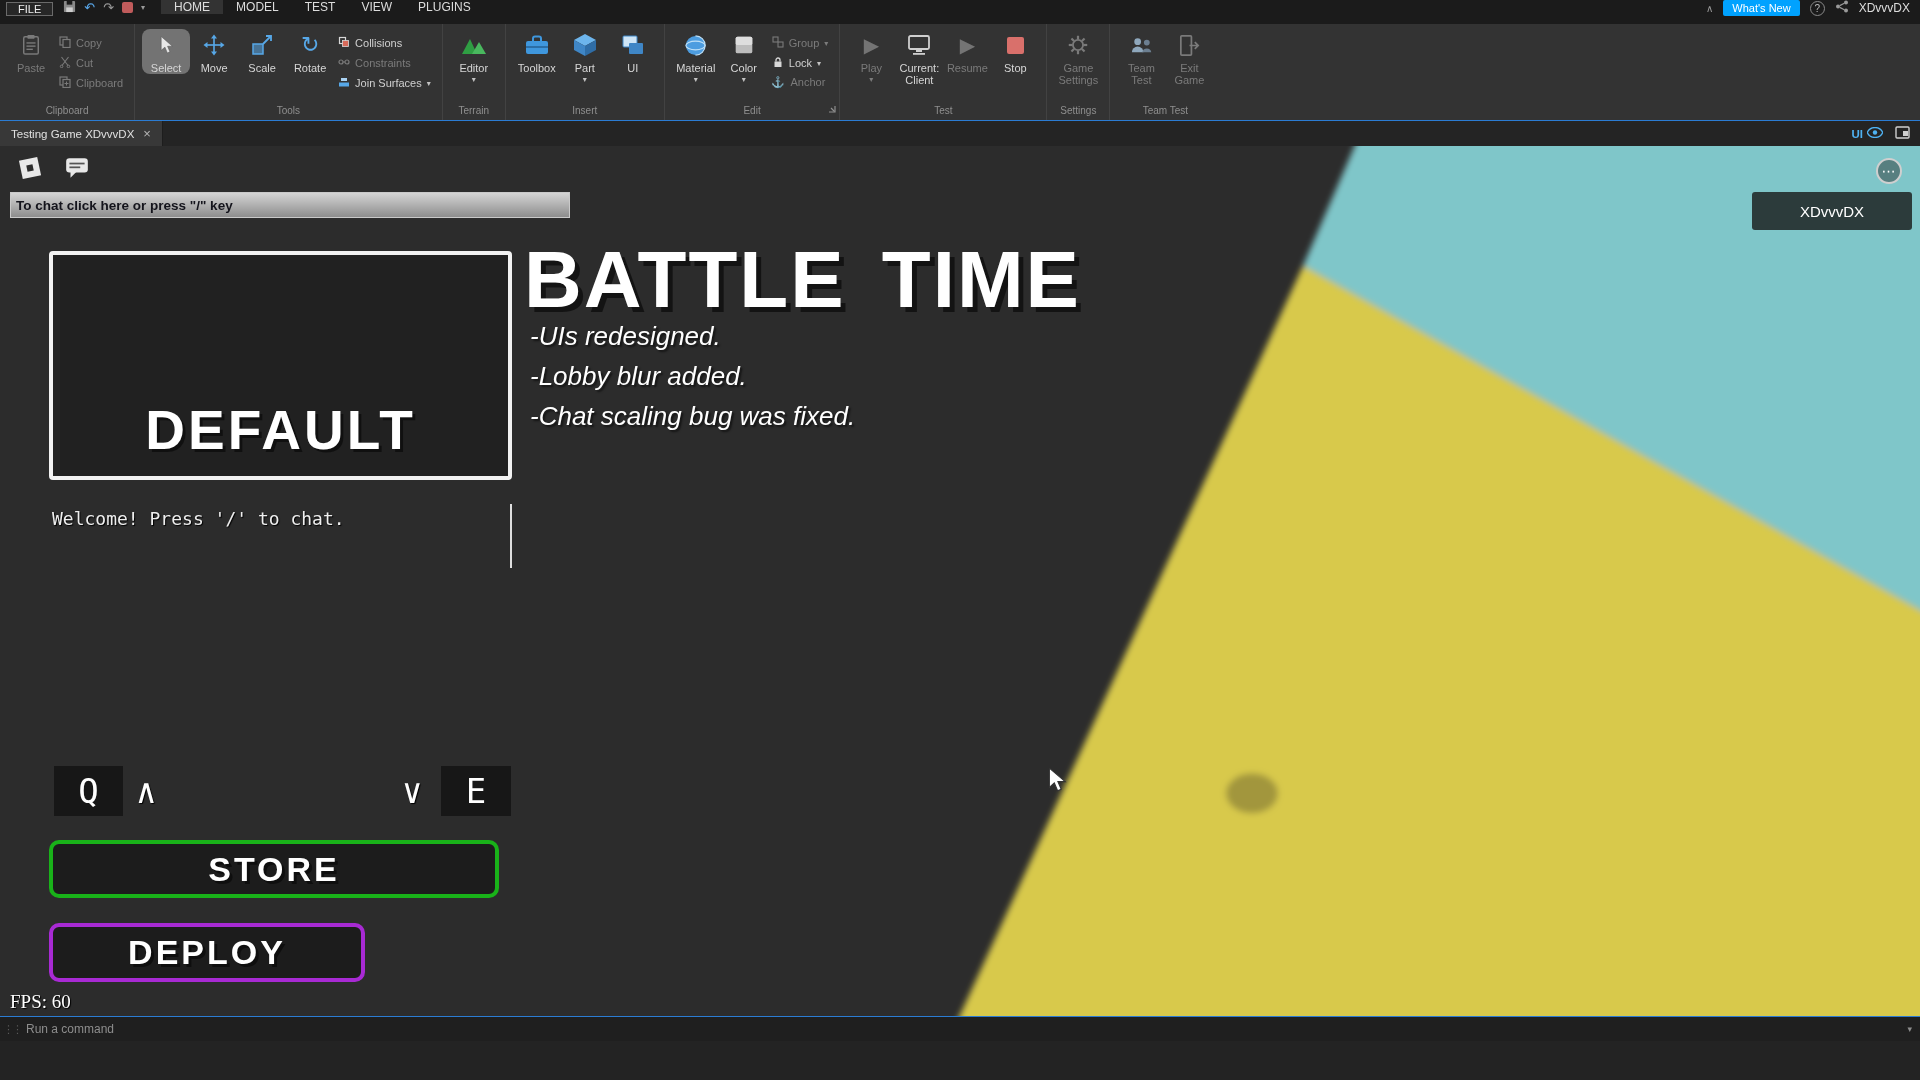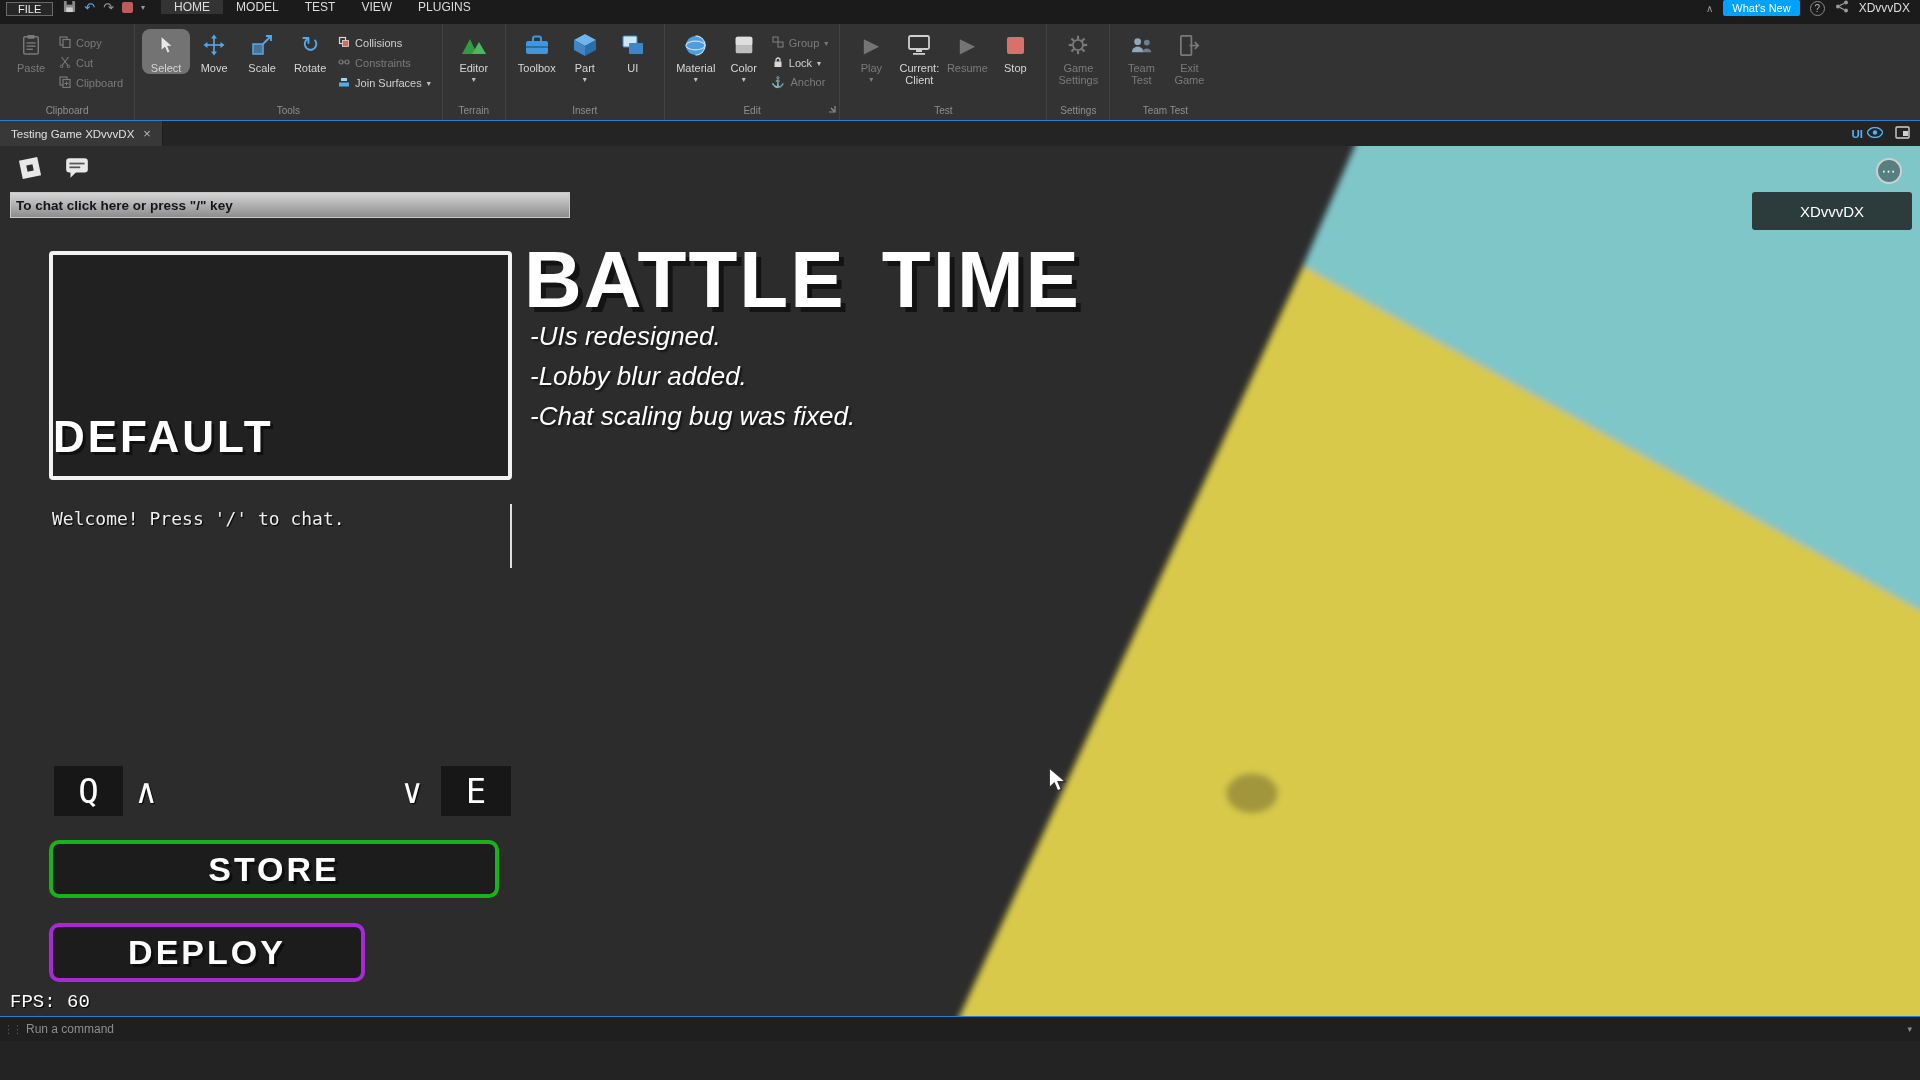--- a/index.html
+++ b/index.html
@@ -58,37 +58,37 @@
   .btn-roblox { left:16px; top:8px; width:28px; height:28px; }
   .btn-chat { left:64px; top:8px; width:28px; height:28px; }
   .chat-bar { left:10px; top:46px; width:560px; height:26px; background:linear-gradient(#d4d4d4,#8d8d8d); border:1px solid #c9c9c9; display:flex; align-items:center; padding-left:5px; color:#14141c; font-weight:bold; font-size:13.5px; }
   .menu-circle { right:18px; top:12px; width:26px; height:26px; border:2px solid #cfcfcf; border-radius:50%; background:rgba(40,40,40,.45); color:#fff; display:flex; align-items:center; justify-content:center; font-size:14px; letter-spacing:1px; }
   .player-badge { right:8px; top:46px; width:160px; height:38px; background:rgba(24,24,24,.8); border-radius:3px; color:#fff; font-size:15px; display:flex; align-items:center; justify-content:center; }
 
   .battle-title { left:524px; top:88px; color:#fff; font-size:80px; font-weight:bold; letter-spacing:2px; word-spacing:12px; text-shadow:5px 5px 0 rgba(0,0,0,.55); white-space:nowrap;text-align:right; }
   .patch-notes { left:530px; top:170px; color:#fff; font-style:italic; font-size:26px; line-height:40px; text-shadow:2px 2px 2px rgba(0,0,0,.55); }
 
   .default-box { left:49px; top:105px; width:463px; height:229px; background:rgba(8,8,8,.28); border:4px solid #f2f2f2; border-radius:4px; }
-  .default-label { position:absolute; left:0; right:0; bottom:14px; text-align:left; color:#fff; font-size:44px; font-weight:bold; letter-spacing:3px; text-shadow:3px 3px 0 rgba(0,0,0,.5); }
+  .default-label { position:absolute; left:0; right:0; bottom:14px; text-align:center; color:#fff; font-size:55px; font-weight:bold; letter-spacing:3px; text-shadow:3px 3px 0 rgba(0,0,0,.5); }
 
   .welcome-text { left:52px; top:362px; color:#efefef; font-family:"DejaVu Sans Mono", monospace; font-size:18px; text-shadow:1px 1px 1px #000; }
   .chat-vline { left:510px; top:358px; width:2px; height:64px; background:rgba(255,255,255,.85); }
 
   .hotkey-box { background:rgba(8,8,8,.55); color:#fff; font-family:"DejaVu Sans Mono", monospace; font-size:34px; display:flex; align-items:center; justify-content:center; }
   .key-q { left:54px; top:620px; width:69px; height:50px; }
   .key-e { left:441px; top:620px; width:70px; height:50px; }
   .hotkey-glyph { color:#fff; font-family:"DejaVu Sans Mono", monospace; font-size:34px; line-height:50px; text-shadow:1px 1px 1px #000; }
   .key-up { left:136px; top:620px; }
   .key-down { left:402px; top:620px; }
 
   .panel-btn { background:rgba(16,16,16,.55); color:#fff; font-weight:bold; letter-spacing:3px; display:flex; align-items:center; justify-content:center; font-size:34px; text-shadow:3px 3px 0 rgba(0,0,0,.5); }
   .store-btn { left:49px; top:694px; width:450px; height:58px; border:4px solid #19b219; border-radius:10px; }
   .deploy-btn { left:49px; top:777px; width:316px; height:59px; border:4px solid #a82ad4; border-radius:10px; }
 
-  .fps { left:10px; top:845px; color:#fff; font-family:Liberation Mono, monospace; font-size:19px; text-shadow:1px 1px 1px #000; }
+  .fps { left:10px; top:845px; color:#fff; font-family:Liberation Serif, serif; font-size:19px; text-shadow:1px 1px 1px #000; }
   .cursor { left:1048px; top:622px; }
 
   
   .command-bar { height:24px; flex:0 0 24px; background:#1f1f1f; display:flex; align-items:center; }
   .grip { color:#5a5a5a; font-size:11px; letter-spacing:-2px; padding:0 5px 0 3px; }
   .command-input { flex:1; background:transparent; border:none; outline:none; color:#bbb; font-size:12px; font-family:"Liberation Sans", sans-serif; }
   .command-input::placeholder { color:#8d8d8d; }
   .cmd-caret { color:#8d8d8d; font-size:9px; padding-right:8px; }
   .bottom-filler { flex:1; background:#232323; }
 </style>

